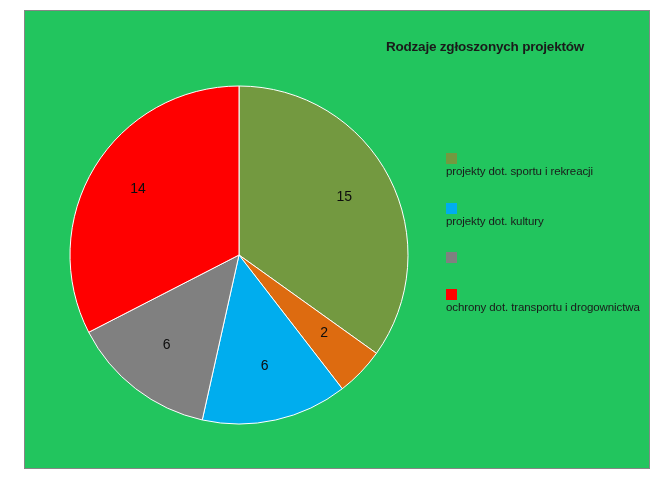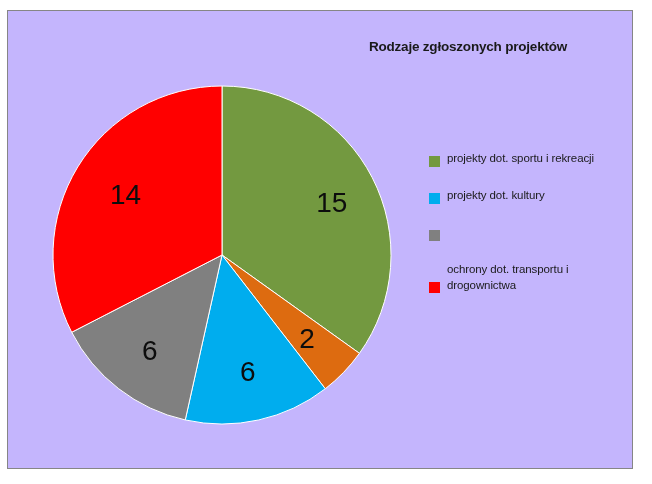--- a/index.html
+++ b/index.html
@@ -9,26 +9,26 @@
   body {
     width: 652px;
     height: 484px;
     background: #ffffff;
     font-family: "Liberation Sans", sans-serif;
     overflow: hidden;
   }
 
   #chart-frame {
     position: absolute;
-    left: 7px;
+    left: 24px;
     top: 10px;
     width: 626px;
     height: 459px;
     border: 1px solid #868686;
-    background: #c4b5fd;
+    background: #22c55e;
     box-sizing: border-box;
   }
 
   #chart-title {
     position: absolute;
     left: 300px;
     top: 28px;
     width: 320px;
     text-align: center;
     font-size: 13.5px;
@@ -47,40 +47,41 @@
     height: 350px;
   }
   #pie-svg {
     position: absolute;
     left: 0;
     top: 0;
   }
 
   .slice-label {
     position: absolute;
-    font-size: 28px;
+    font-size: 14px;
     color: #0d0d0d;
     font-family: "Liberation Sans", sans-serif;
     line-height: 1;
     white-space: nowrap;
     pointer-events: none;
   }
 
   
   #legend {
     position: absolute;
     left: 421px;
     top: 140px;
     width: 205px;
   }
   .legend-row {
     display: flex;
-    align-items: flex-end;
+    align-items: flex-start;
     margin-bottom: 21px;
     min-height: 16px;
+    flex-direction: column;
   }
   .legend-swatch {
     width: 11px;
     height: 11px;
     flex: 0 0 11px;
     margin-top: 2px;
     margin-right: 7px;
   }
   .legend-label {
     font-size: 11.5px;

